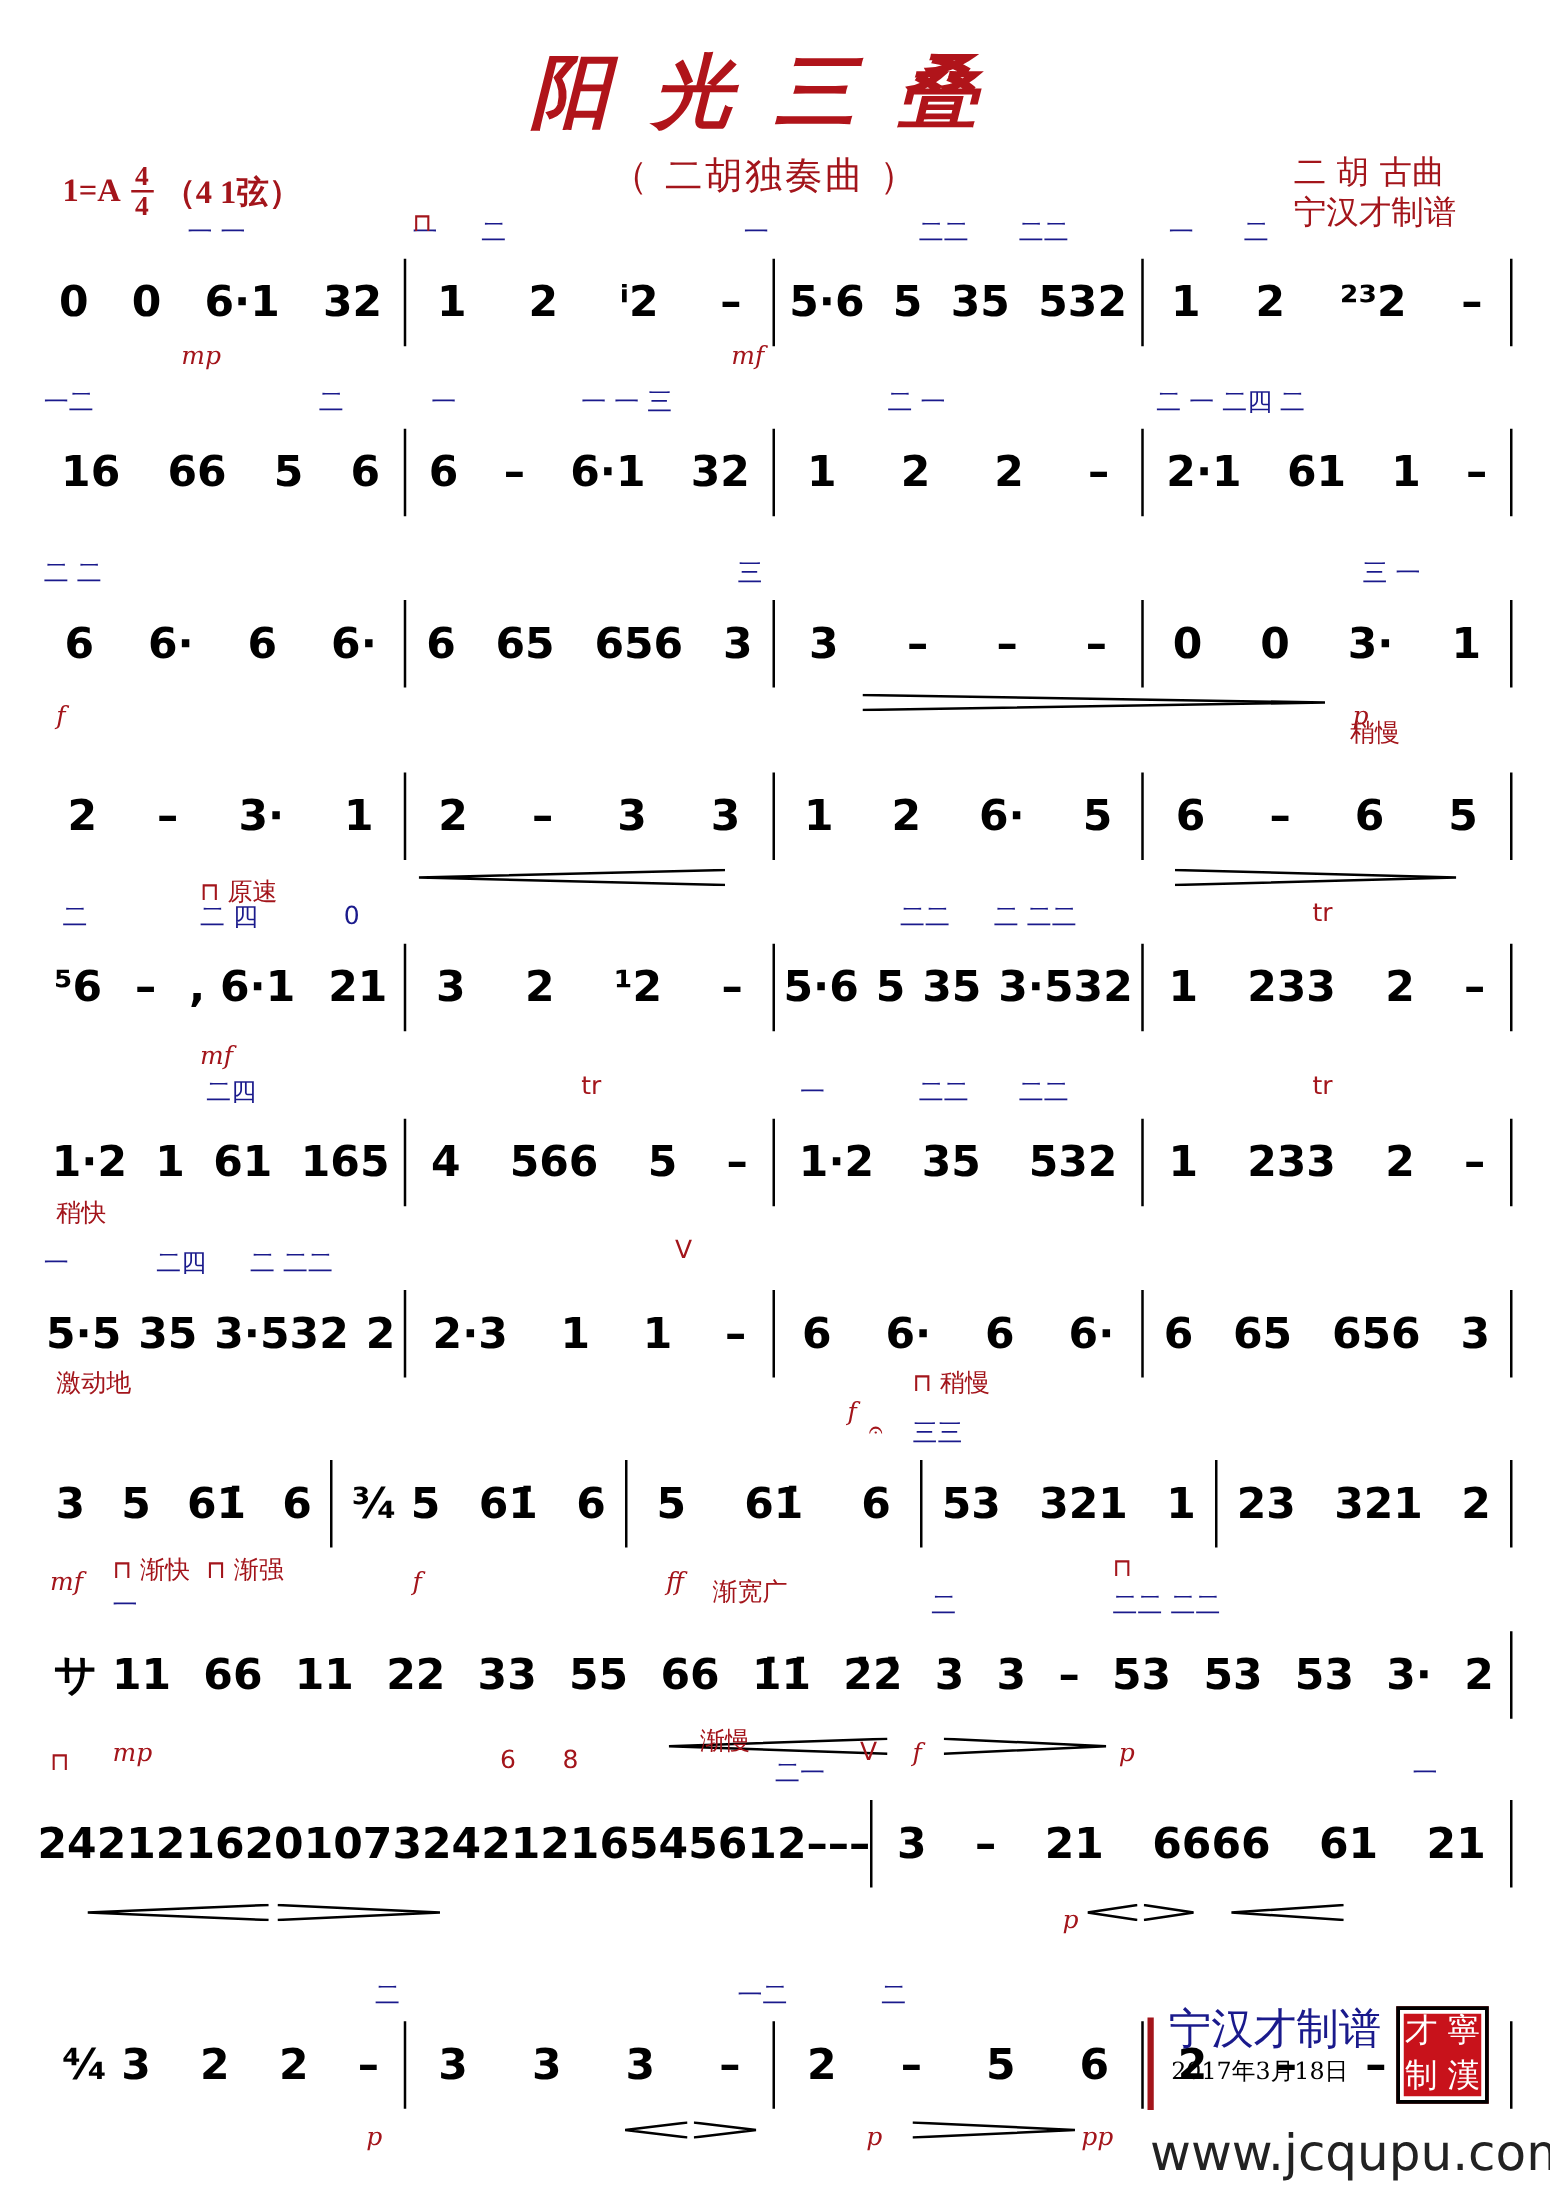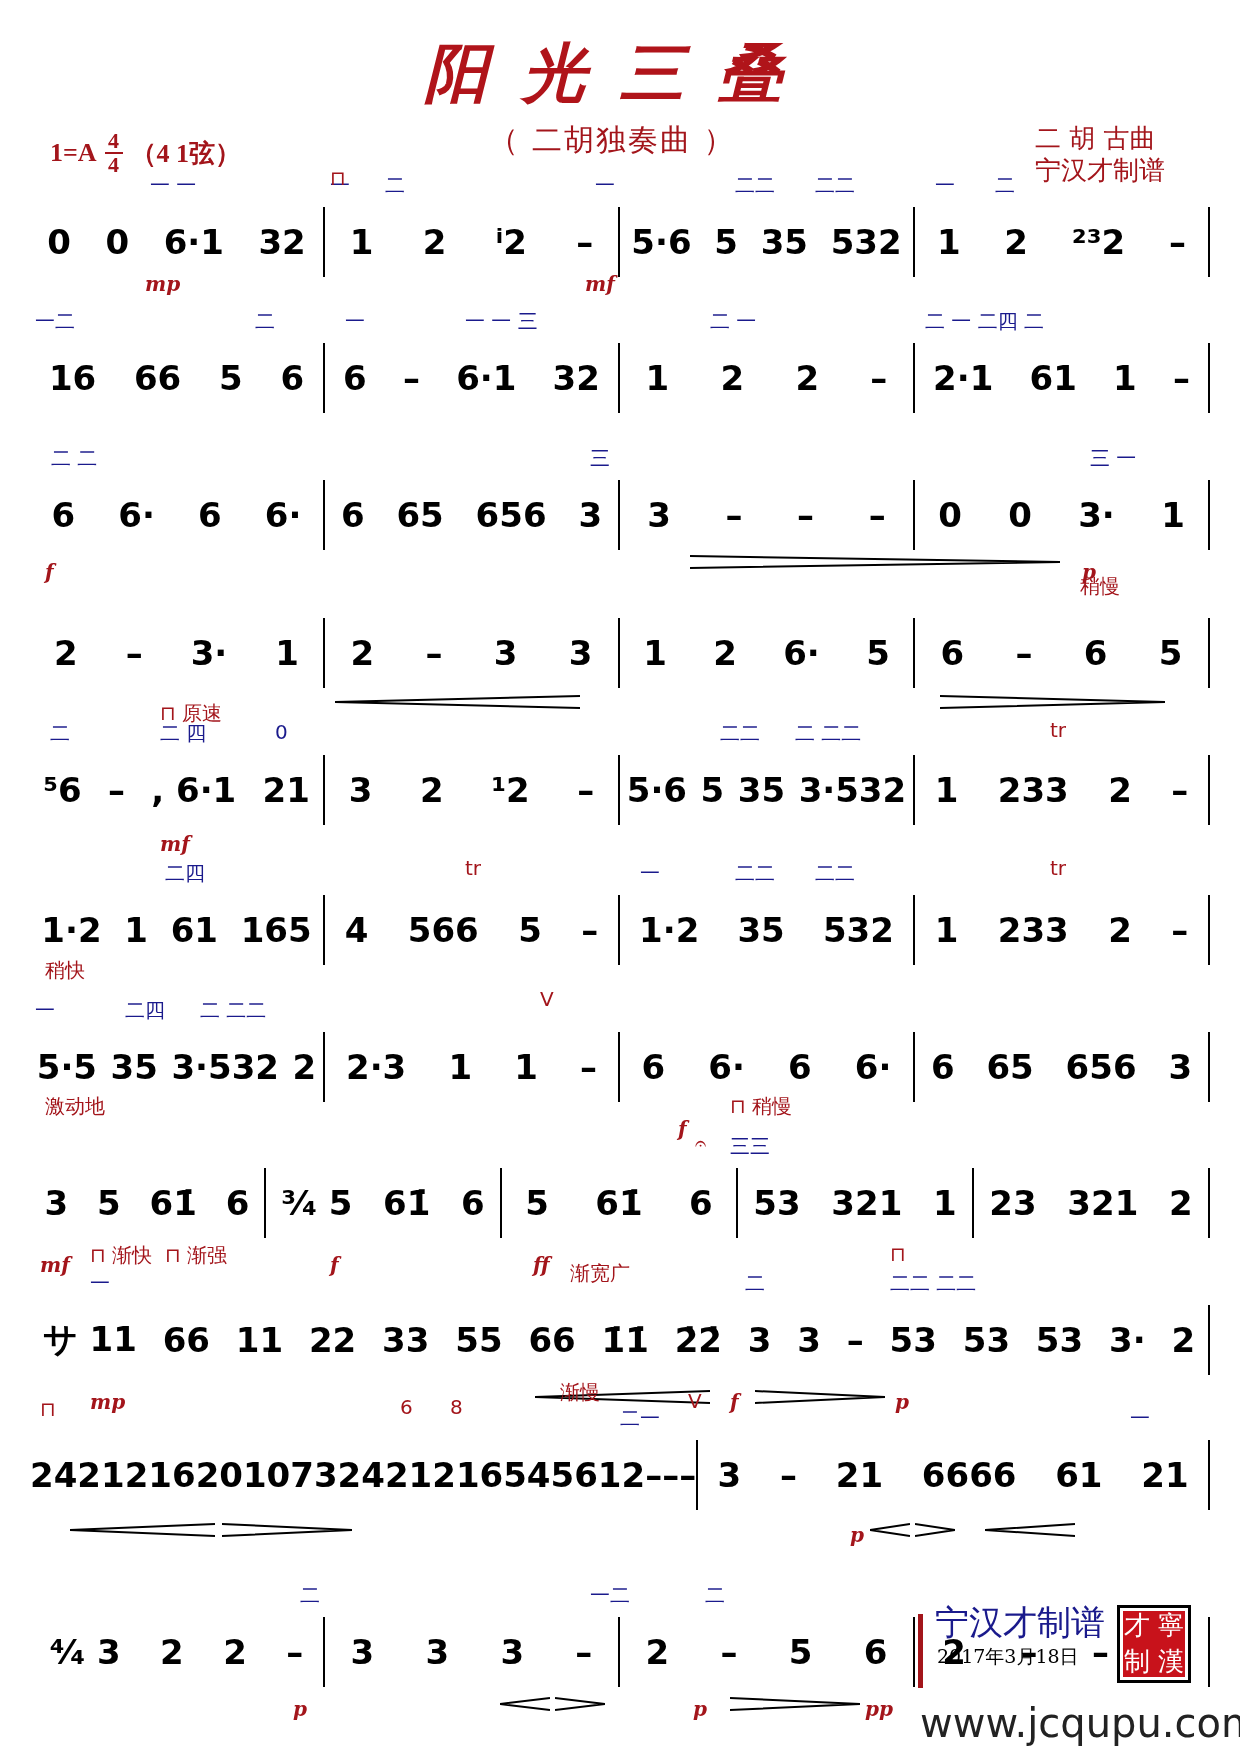--- a/index.html
+++ b/index.html
@@ -9,21 +9,21 @@
   .frac{display:inline-flex;flex-direction:column;align-items:center;line-height:22px;font-size:22px;font-weight:bold;}
   .frac .bar{width:18px;height:2px;background:currentColor;}
   .subtitle{position:absolute;left:0;top:120px;width:1224px;text-align:center;font-size:30px;color:#a3151b;font-family:"DejaVu Sans",sans-serif;letter-spacing:2px;}
   .credits{position:absolute;left:1035px;top:122px;font-size:26px;line-height:32px;color:#a3151b;font-family:"DejaVu Sans",sans-serif;}
   .line{position:absolute;left:0;width:1240px;height:130px;}
   .line .notes{position:absolute;left:30px;right:30px;top:40px;height:60px;font-size:34px;font-weight:bold;font-family:"DejaVu Sans",sans-serif;display:flex;align-items:center;}
   .measure{flex:1;display:flex;align-items:center;justify-content:space-around;height:60px;}
   .barline{width:2px;height:70px;background:#000;}
   .fing{position:absolute;top:0;font-size:20px;color:#1a1a8c;font-family:"DejaVu Sans",sans-serif;}
   .mark{position:absolute;font-size:20px;color:#a3151b;font-family:"DejaVu Sans",sans-serif;}
-  .dyn{position:absolute;font-size:20px;color:#a3151b;font-style:italic;font-weight:bold;font-family:"DejaVu Serif",serif;}
+  .dyn{position:absolute;font-size:20px;color:#a3151b;font-style:italic;font-weight:normal;font-family:"DejaVu Serif",serif;}
   .hair{position:absolute;height:14px;}
   .stamp-block{position:absolute;left:935px;top:1600px;}
   .place{position:absolute;left:0;top:0;font-size:34px;color:#1a1a8c;font-family:"DejaVu Serif",serif;white-space:nowrap;}
   .date{position:absolute;left:2px;top:44px;font-size:19px;color:#000000;font-family:"DejaVu Serif",serif;white-space:nowrap;}
   .seal{position:absolute;left:1117px;top:1605px;width:68px;height:72px;background:#c8121b;border:3px solid #000;box-shadow:inset 0 0 0 3px #fff;display:grid;grid-template-columns:1fr 1fr;color:#fff;font-size:26px;text-align:center;line-height:34px;font-family:"DejaVu Serif",serif;}
   .site{position:absolute;left:920px;top:1700px;font-size:40px;color:#222;font-family:"DejaVu Sans",sans-serif;}
   .final-bar{position:absolute;left:918px;top:1614px;width:5px;height:74px;background:#a3151b;}
   .note{position:relative;display:inline-block;}
 </style>
 </head>
@@ -154,21 +154,21 @@
         </div>
         <div class="barline"></div>
         <div class="measure">
           <span class="note">0</span>
           <span class="note">0</span>
           <span class="note">3·</span>
           <span class="note">1</span>
         </div>
         <div class="barline"></div>
       </div>
-      <span class="fing" style="left: 35px; margin-left: 16px;">二  二</span>
+      <span class="fing" style="left: 35px;">二  二</span>
       <span class="fing" style="left: 590px;">三</span>
       <span class="fing" style="left: 1090px;">三  一</span>
       <span class="dyn" style="left: 45px; top: 115px;">f</span>
       <span class="dyn" style="left: 1082px; top: 115px;">p</span>
       <svg class="hair" width="370" height="14" style="left: 690px; top: 110px;">
         <path d="M0,1 L370,7 L0,13" stroke="#000" stroke-width="2" fill="none"></path>
       </svg>
     </div>
     <div class="line" style="top: 583px;">
       <div class="notes">

